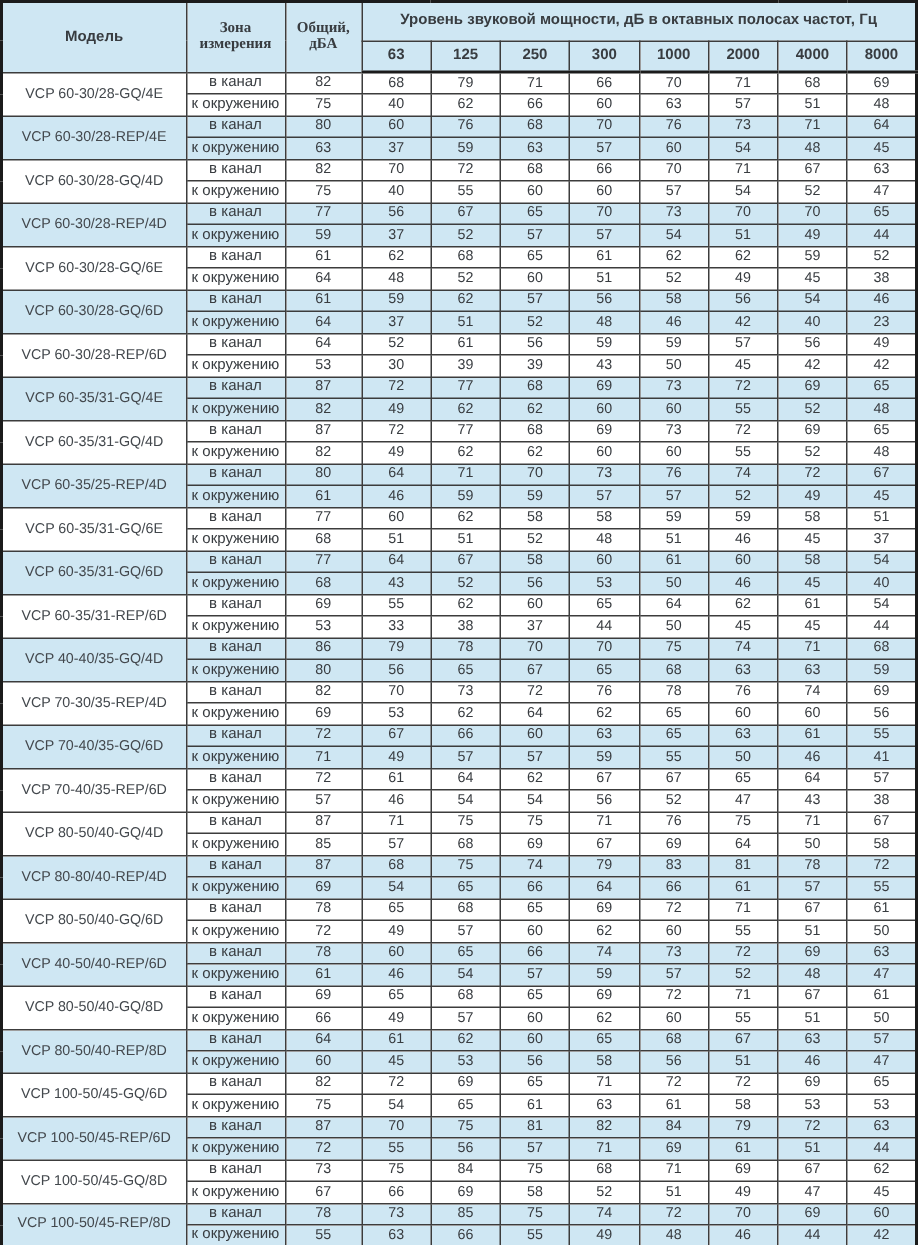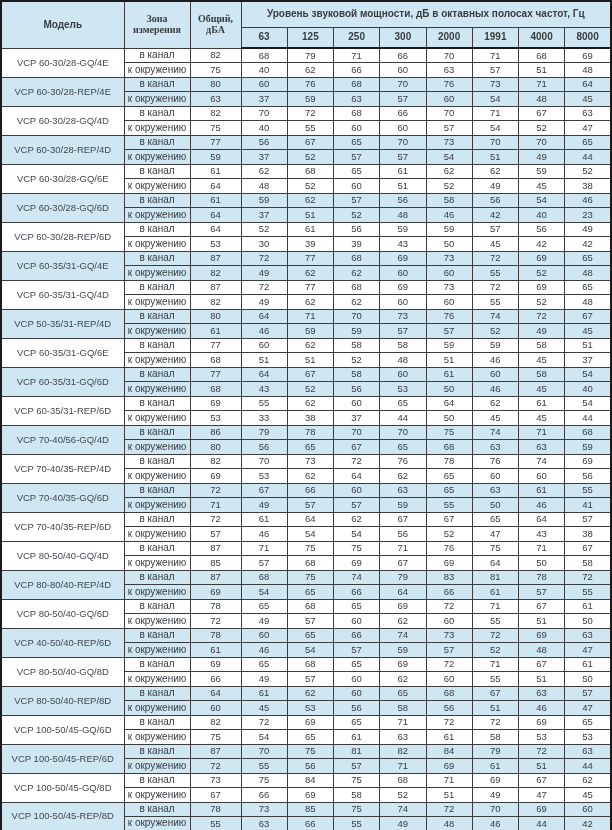--- a/index.html
+++ b/index.html
@@ -92,22 +92,22 @@
 измерения</th>
         <th rowspan="2" class="wrap2">Общий,
 дБА</th>
         <th colspan="8">Уровень звуковой мощности, дБ в октавных полосах частот, Гц</th>
       </tr>
       <tr class="h2" id="freq-row">
           <th>63</th>
           <th>125</th>
           <th>250</th>
           <th>300</th>
+          <th>1000</th>
           <th>2000</th>
-          <th>1991</th>
           <th>4000</th>
           <th>8000</th>
         </tr>
     </thead>
     <tbody id="table-body">
         <tr class="g-start ">
           <td class="model" rowspan="2">VCP 60-30/28-GQ/4E</td>
           <td class="zone">в канал</td>
           <td>82</td>
           <td>68</td>
@@ -325,21 +325,21 @@
           <td>49</td>
           <td>62</td>
           <td>62</td>
           <td>60</td>
           <td>60</td>
           <td>55</td>
           <td>52</td>
           <td>48</td>
         </tr>
         <tr class="g-start shaded">
-          <td class="model" rowspan="2">VCP 50-35/31-REP/4D</td>
+          <td class="model" rowspan="2">VCP 60-35/25-REP/4D</td>
           <td class="zone">в канал</td>
           <td>80</td>
           <td>64</td>
           <td>71</td>
           <td>70</td>
           <td>73</td>
           <td>76</td>
           <td>74</td>
           <td>72</td>
           <td>67</td>
@@ -425,21 +425,21 @@
           <td>33</td>
           <td>38</td>
           <td>37</td>
           <td>44</td>
           <td>50</td>
           <td>45</td>
           <td>45</td>
           <td>44</td>
         </tr>
         <tr class="g-start shaded">
-          <td class="model" rowspan="2">VCP 70-40/56-GQ/4D</td>
+          <td class="model" rowspan="2">VCP 40-40/35-GQ/4D</td>
           <td class="zone">в канал</td>
           <td>86</td>
           <td>79</td>
           <td>78</td>
           <td>70</td>
           <td>70</td>
           <td>75</td>
           <td>74</td>
           <td>71</td>
           <td>68</td>
@@ -450,21 +450,21 @@
           <td>56</td>
           <td>65</td>
           <td>67</td>
           <td>65</td>
           <td>68</td>
           <td>63</td>
           <td>63</td>
           <td>59</td>
         </tr>
         <tr class="g-start ">
-          <td class="model" rowspan="2">VCP 70-40/35-REP/4D</td>
+          <td class="model" rowspan="2">VCP 70-30/35-REP/4D</td>
           <td class="zone">в канал</td>
           <td>82</td>
           <td>70</td>
           <td>73</td>
           <td>72</td>
           <td>76</td>
           <td>78</td>
           <td>76</td>
           <td>74</td>
           <td>69</td>

